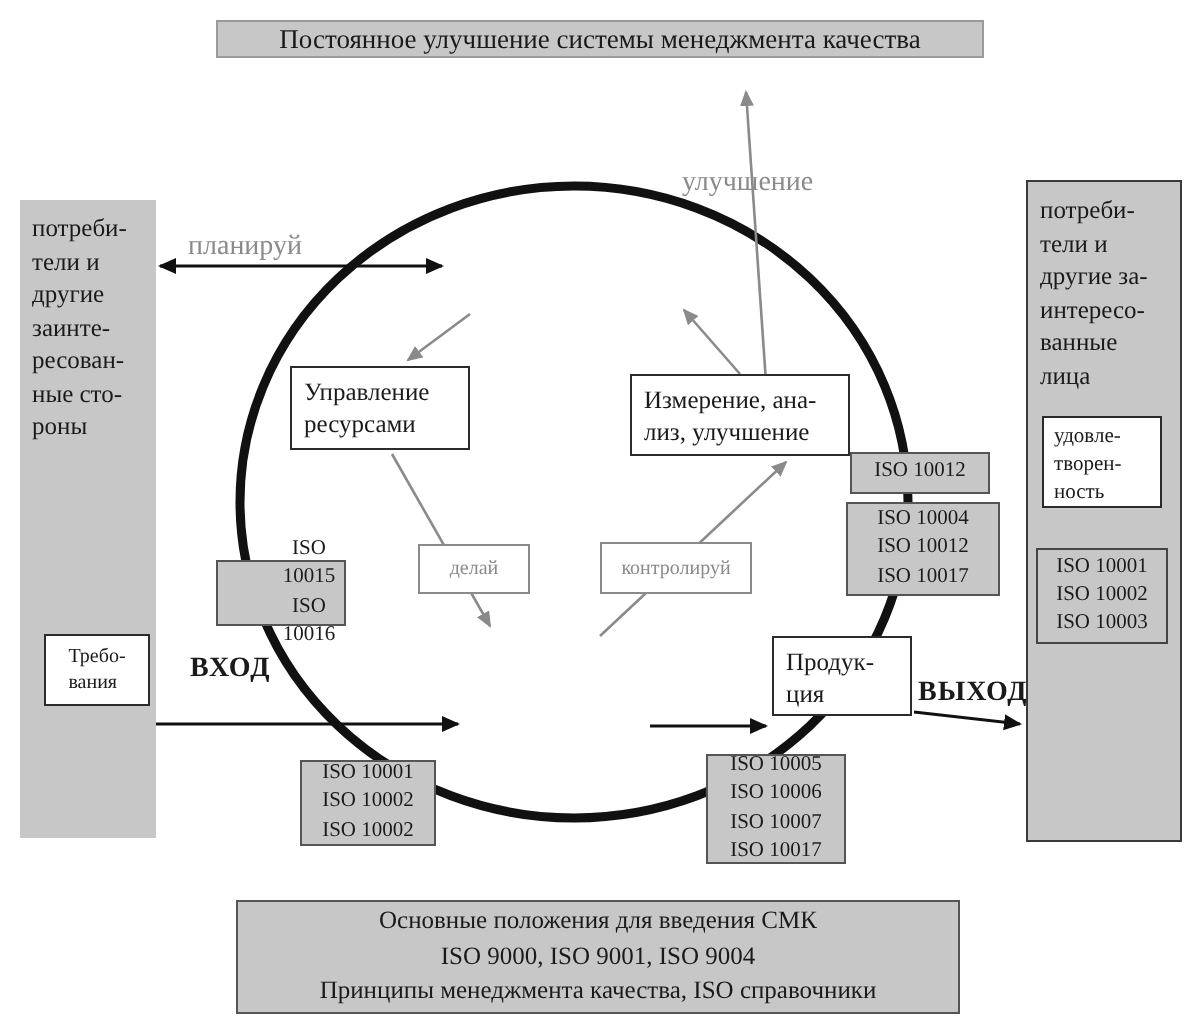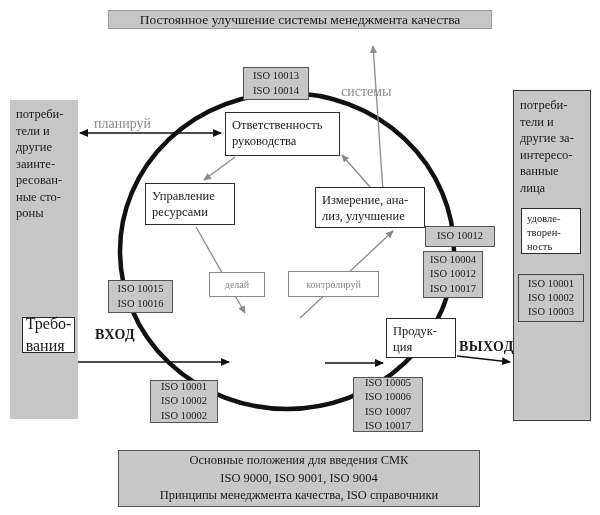--- a/index.html
+++ b/index.html
@@ -53,59 +53,55 @@
     <span>Постоянное улучшение системы менеджмента качества</span>
   </div>
 
   <div class="abs graybox sidebar z2 ml" style="left:10px;top:100px;width:68px;height:319px;">потреби-
 тели и
 другие
 заинте-
 ресован-
 ные сто-
 роны</div>
-  <div class="abs z2 ml" style="left:22px;top:317px;width:53px;height:36px;background:#fff;border:1px solid #2b2b2b;font-size:16px;line-height:1.35;display:flex;align-items:center;justify-content:center;text-align:left;">Требо-
+  <div class="abs z2 ml" style="left:22px;top:317px;width:53px;height:36px;background:#fff;border:1px solid #2b2b2b;font-size:10px;line-height:1.35;display:flex;align-items:center;justify-content:center;text-align:left;">Требо-
 вания</div>
 
   <div class="abs graybox sidebar z2 ml" style="left:513px;top:90px;width:78px;height:331px;border:1.5px solid #3a3a3a;">потреби-
 тели и
 другие за-
 интересо-
 ванные
 лица</div>
   <div class="abs z2 ml" style="left:521px;top:208px;width:60px;height:46px;background:#fff;border:1px solid #2b2b2b;font-size:10.5px;line-height:1.35;padding:3px 5px;">удовле-
 творен-
 ность</div>
   <div class="abs isobox z2 ml" style="left:518px;top:274px;width:66px;height:48px;border:1px solid #444;">ISO 10001
 ISO 10002
 ISO 10003</div>
 
-  <div class="abs procbox z2 ml" style="left:225px;top:112px;width:115px;height:44px;">Ответственность
-руководства</div>
   <div class="abs procbox z2 ml" style="left:145px;top:183px;width:90px;height:42px;">Управление
 ресурсами</div>
   <div class="abs procbox z2 ml" style="left:315px;top:187px;width:110px;height:41px;">Измерение, ана-
 лиз, улучшение</div>
   <div class="abs procbox z2 ml" style="left:386px;top:318px;width:70px;height:40px;">Продук-
 ция</div>
 
   <div class="abs graylabel z2" style="left:94px;top:116px;">планируй</div>
-  <div class="abs graylabel z2" style="left:341px;top:84px;">системы</div>
+  <div class="abs graylabel z2" style="left:341px;top:84px;">улучшение</div>
   <div class="abs pdcabox z2" style="left:209px;top:272px;width:56px;height:25px;">делай</div>
-  <div class="abs pdcabox z2" style="left:288px;top:271px;width:91px;height:26px;">контролируй</div>
+  <div class="abs pdcabox z2" style="left:300px;top:271px;width:76px;height:26px;">контролируй</div>
 
   <div class="abs flowlabel z2" style="left:95px;top:327px;">ВХОД</div>
   <div class="abs flowlabel z2" style="left:459px;top:339px;">ВЫХОД</div>
 
-  <div class="abs isobox z2 ml" style="left:243px;top:67px;width:66px;height:33px;">ISO 10013
-ISO 10014</div>
-  <div class="abs isobox z2 ml" style="left:108px;top:280px;width:65px;height:33px;">ISO 10015
+  <div class="abs isobox z2 ml" style="left:108px;top:280px;width:65px;height:33px;padding-left:28px;">ISO 10015
 ISO 10016</div>
   <div class="abs isobox z2 ml" style="left:425px;top:226px;width:70px;height:21px;">ISO 10012</div>
-  <div class="abs isobox z2 ml" style="left:423px;top:251px;width:60px;height:47px;">ISO 10004
+  <div class="abs isobox z2 ml" style="left:423px;top:251px;width:77px;height:47px;">ISO 10004
 ISO 10012
 ISO 10017</div>
   <div class="abs isobox z2 ml" style="left:150px;top:380px;width:68px;height:43px;">ISO 10001
 ISO 10002
 ISO 10002</div>
   <div class="abs isobox z2 ml" style="left:353px;top:377px;width:70px;height:55px;">ISO 10005
 ISO 10006
 ISO 10007
 ISO 10017</div>
 

